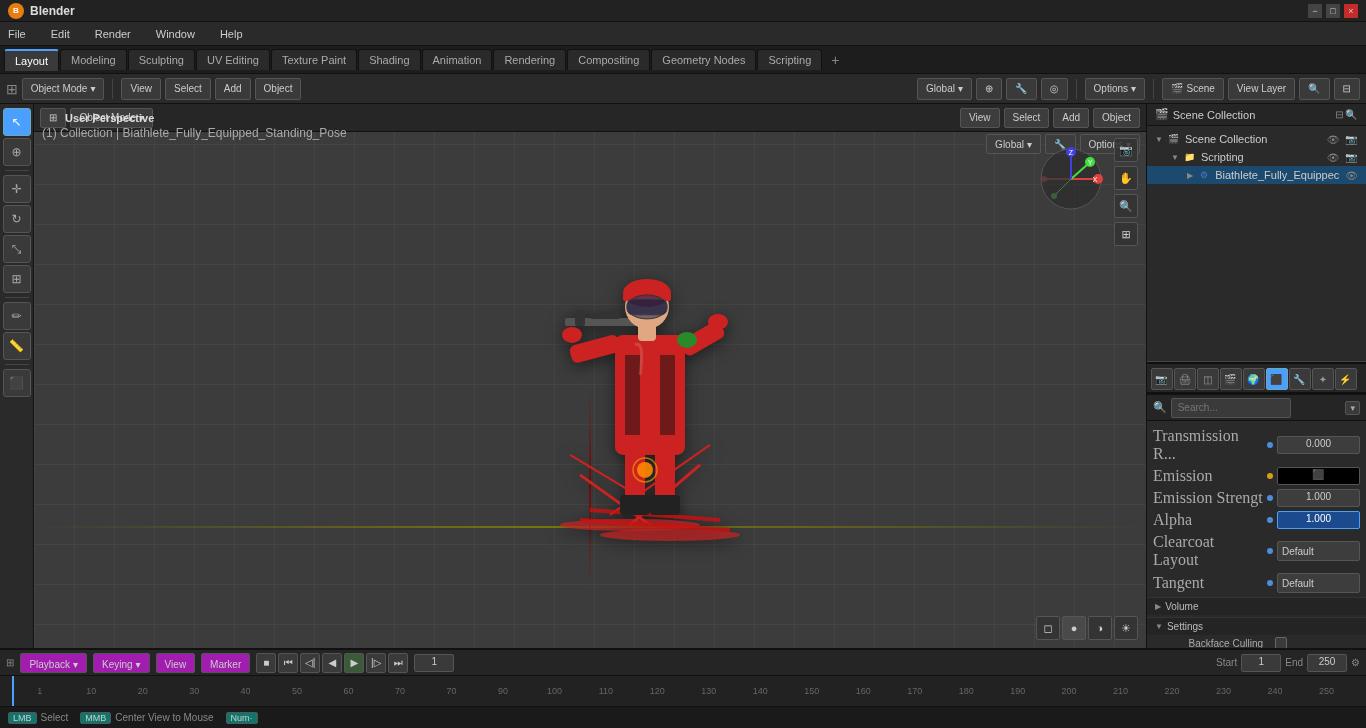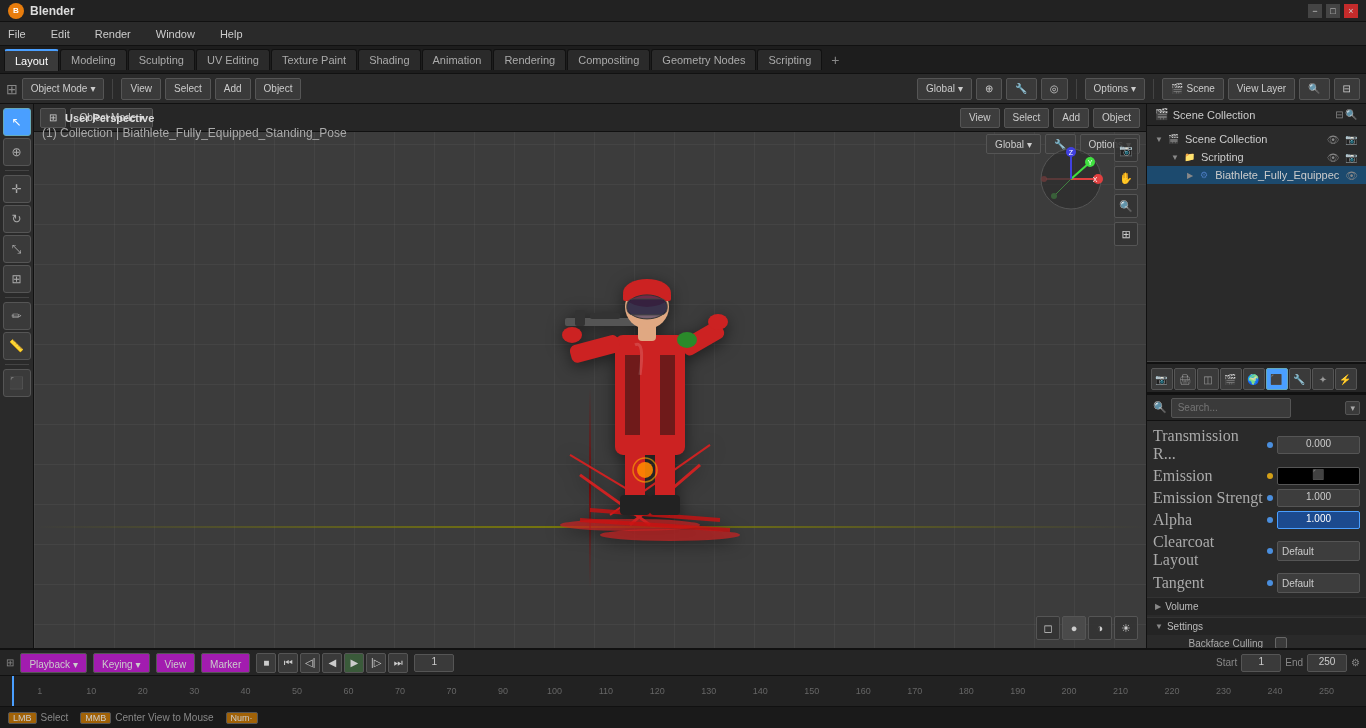--- a/index.html
+++ b/index.html
@@ -584,21 +584,21 @@
       border-top: 1px solid #111;
     }
     .status-item {
       font-size: 10px;
       color: #888;
       display: flex;
       align-items: center;
       gap: 4px;
     }
     .status-key {
-      background: #a16207;
+      background: #0f766e;
       border: 1px solid #555;
       padding: 0 4px;
       border-radius: 2px;
       font-size: 9px;
       color: #ccc;
     }
 
     
     .vp-overlay-bar {
       position: absolute;

